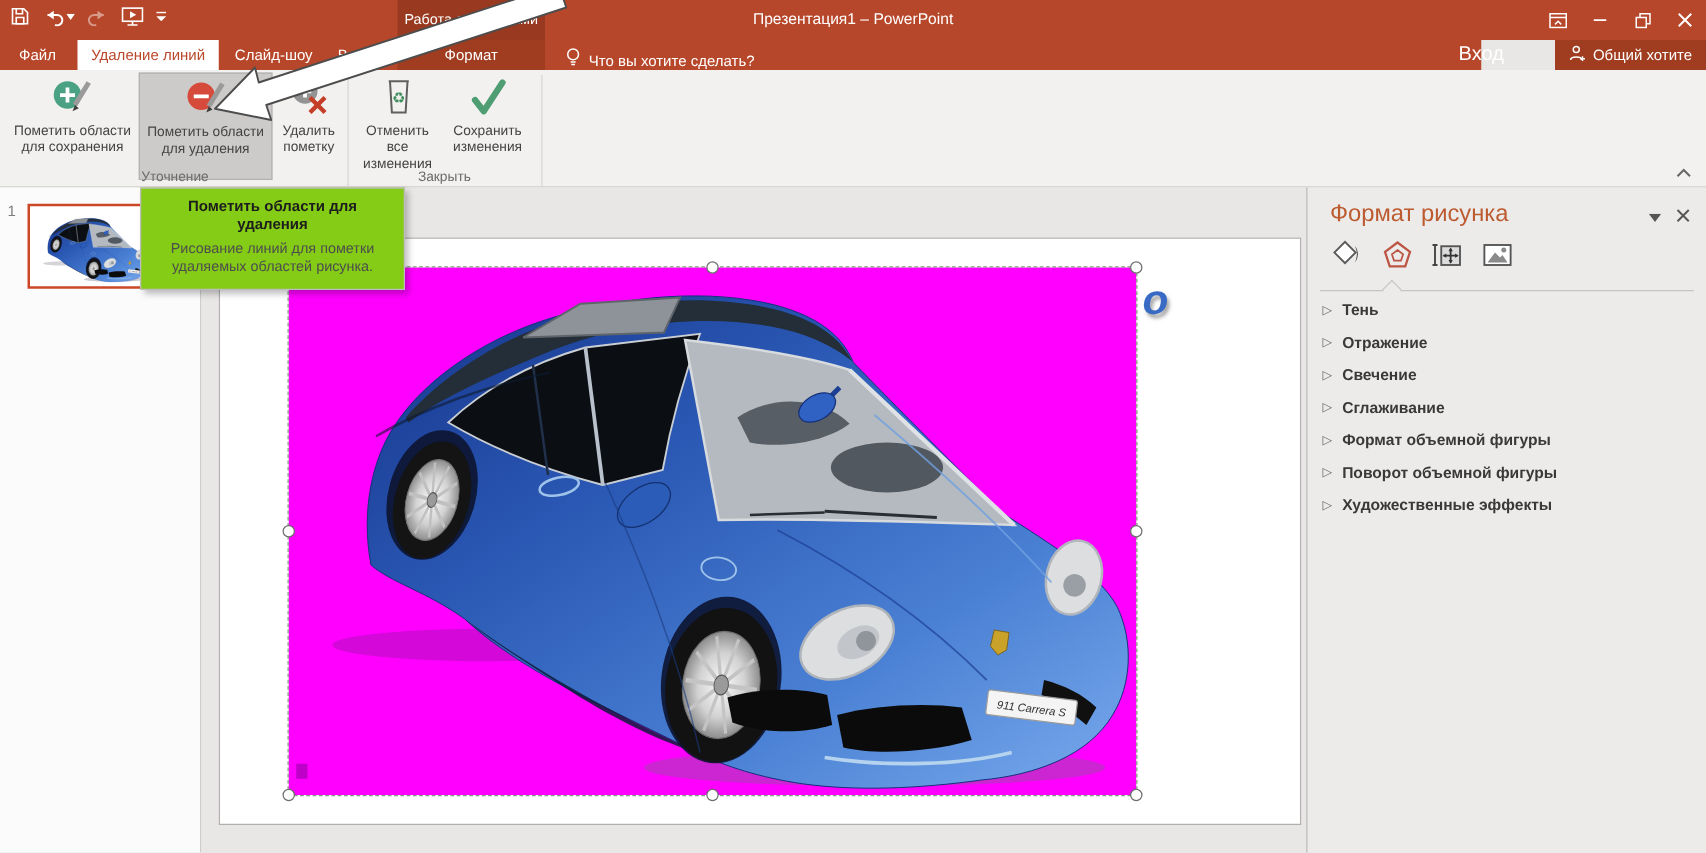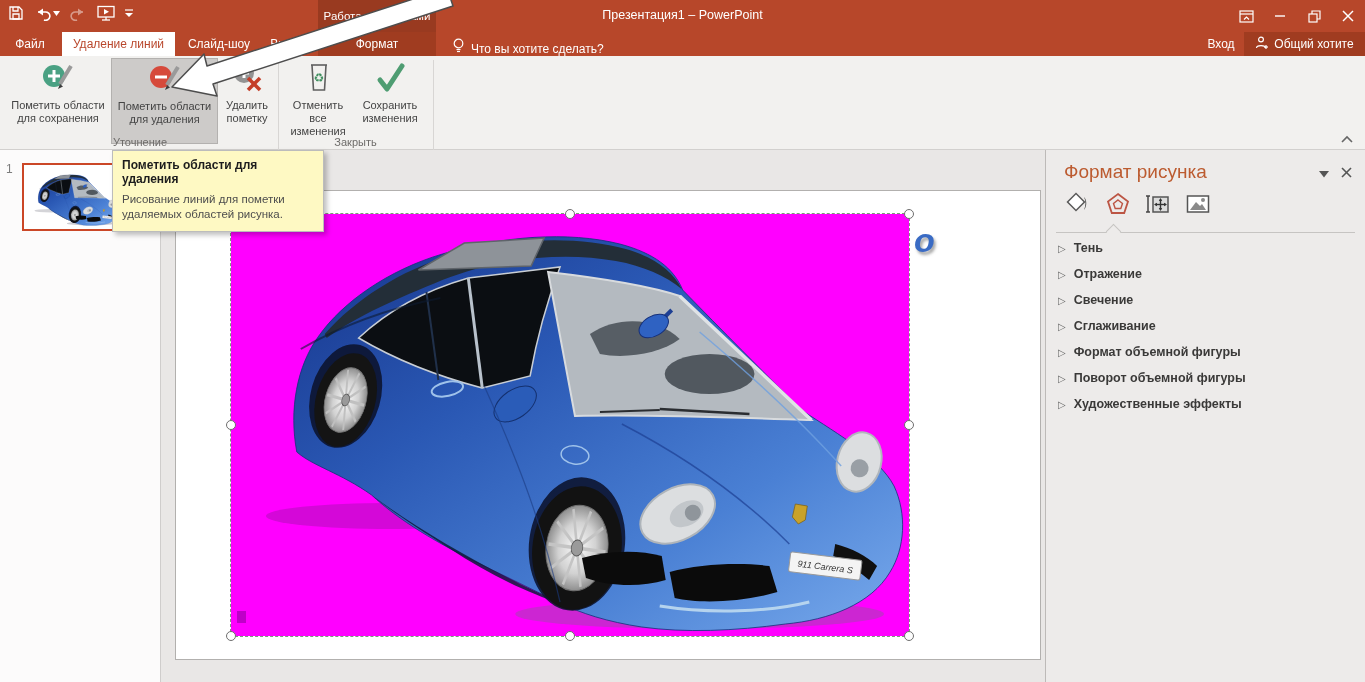--- a/index.html
+++ b/index.html
@@ -6,38 +6,38 @@
   html,body { width:1365px; height:682px; overflow:hidden; font-family:"Liberation Sans", sans-serif; background:#e9e7e6; }
   
   .titlebar { position:absolute; left:0; top:0; width:1365px; height:32px; background:#b7472a; color:#fff; }
   .qat { position:absolute; left:8px; top:5px; display:flex; align-items:center; gap:10px; }
   .qat svg { display:block; }
   .apptitle { position:absolute; left:0; top:8px; width:100%; text-align:center; font-size:12.5px; color:#ffffff; }
   .ctx-header { position:absolute; left:318px; top:0; width:118px; height:32px; background:#993a20; color:#fff; font-size:11.5px; display:flex; align-items:center; justify-content:center; }
   .winctl { position:absolute; right:0; top:0; height:32px; display:flex; }
   .winctl .wbtn { width:34px; height:32px; display:flex; align-items:center; justify-content:center; }
   
-  .tabrow { position:absolute; left:0; top:32px; width:1365px; height:24px; background:#b7472a; }
+  .tabrow { position:absolute; left:0; top:32px; width:1185px; height:24px; background:#b7472a; }
   .tab { position:absolute; top:0; height:24px; line-height:24px; text-align:center; font-size:12px; color:#fff; }
   .tab.active { background:#fff; color:#b9472c; }
   .ctx-band { position:absolute; left:318px; top:0; width:118px; height:24px; background:#a03c20; }
   .tellme { position:absolute; left:452px; top:0; height:24px; display:flex; align-items:flex-end; gap:6px; color:#fff; font-size:12px; }
-  .signin { position:absolute; left:1198px; top:0; width:46px; height:24px; line-height:24px; text-align:center; color:#fff; font-size:12px; }
+  .signin { position:absolute; left:1162px; top:0; width:46px; height:24px; line-height:24px; text-align:center; color:#fff; font-size:16px; }
   .share { position:absolute; left:1244px; top:0; width:121px; height:24px; background:#a03c20; color:#fff; font-size:12px; display:flex; align-items:center; justify-content:center; gap:5px; }
   
   .ribbon { position:absolute; left:0; top:56px; width:1365px; height:94px; background:#f2f1ef; border-bottom:1px solid #d2d0ce; }
   .rbtn { position:absolute; top:2px; height:86px; text-align:center; cursor:default; }
   .rbtn .ric { height:36px; display:flex; align-items:flex-end; justify-content:center; }
   .rbtn .rlb { font-size:11px; line-height:13px; color:#444; margin-top:5px; }
   .rbtn.hover { background:#cdcbc9; border:1px solid #b3b1af; }
   .gsep { position:absolute; top:4px; width:1px; height:134px; background:#d8d6d4; }
   .glabel { position:absolute; top:80px; font-size:11px; color:#6d6b69; text-align:center; }
   .collapse { position:absolute; left:1340px; top:74px; width:18px; height:14px; color:#666; }
   
-  .tooltip { position:absolute; left:112px; top:150px; width:212px; background:#fef9c3; border:1px solid #bcbcbc; box-shadow:3px 3px 5px rgba(0,0,0,.25); z-index:90; padding:7px 9px 9px 9px; }
+  .tooltip { position:absolute; left:112px; top:150px; width:212px; background:#84cc16; border:1px solid #bcbcbc; box-shadow:3px 3px 5px rgba(0,0,0,.25); z-index:90; padding:7px 9px 9px 9px;text-align:center; }
   .tooltip .tt-title { font-size:12px; font-weight:bold; color:#1d1d1d; margin-bottom:6px; }
   .tooltip .tt-body { font-size:11.5px; color:#4d4d4d; line-height:15px; }
   
   .main { position:absolute; left:0; top:150px; width:1365px; height:532px; }
   .thumbs { position:absolute; left:0; top:0; width:161px; height:532px; background:#fcfbfb; border-right:1px solid #cfcdcc; }
   .slidenum { position:absolute; left:6px; top:12px; font-size:12px; color:#7d7d7d; }
   .thumb { position:absolute; left:22px; top:13px; width:121px; height:68px; background:#fff; border:2px solid #cb4727; }
   .thumb-title { position:absolute; right:3px; top:3px; font-size:6px; font-style:italic; font-weight:bold; color:#3a66c0; }
   .workspace { position:absolute; left:162px; top:0; width:883px; height:532px; background:#e9e7e6; }
   .slide { position:absolute; left:13px; top:40px; width:866px; height:470px; background:#fff; border:1px solid #b2b0ae; }

